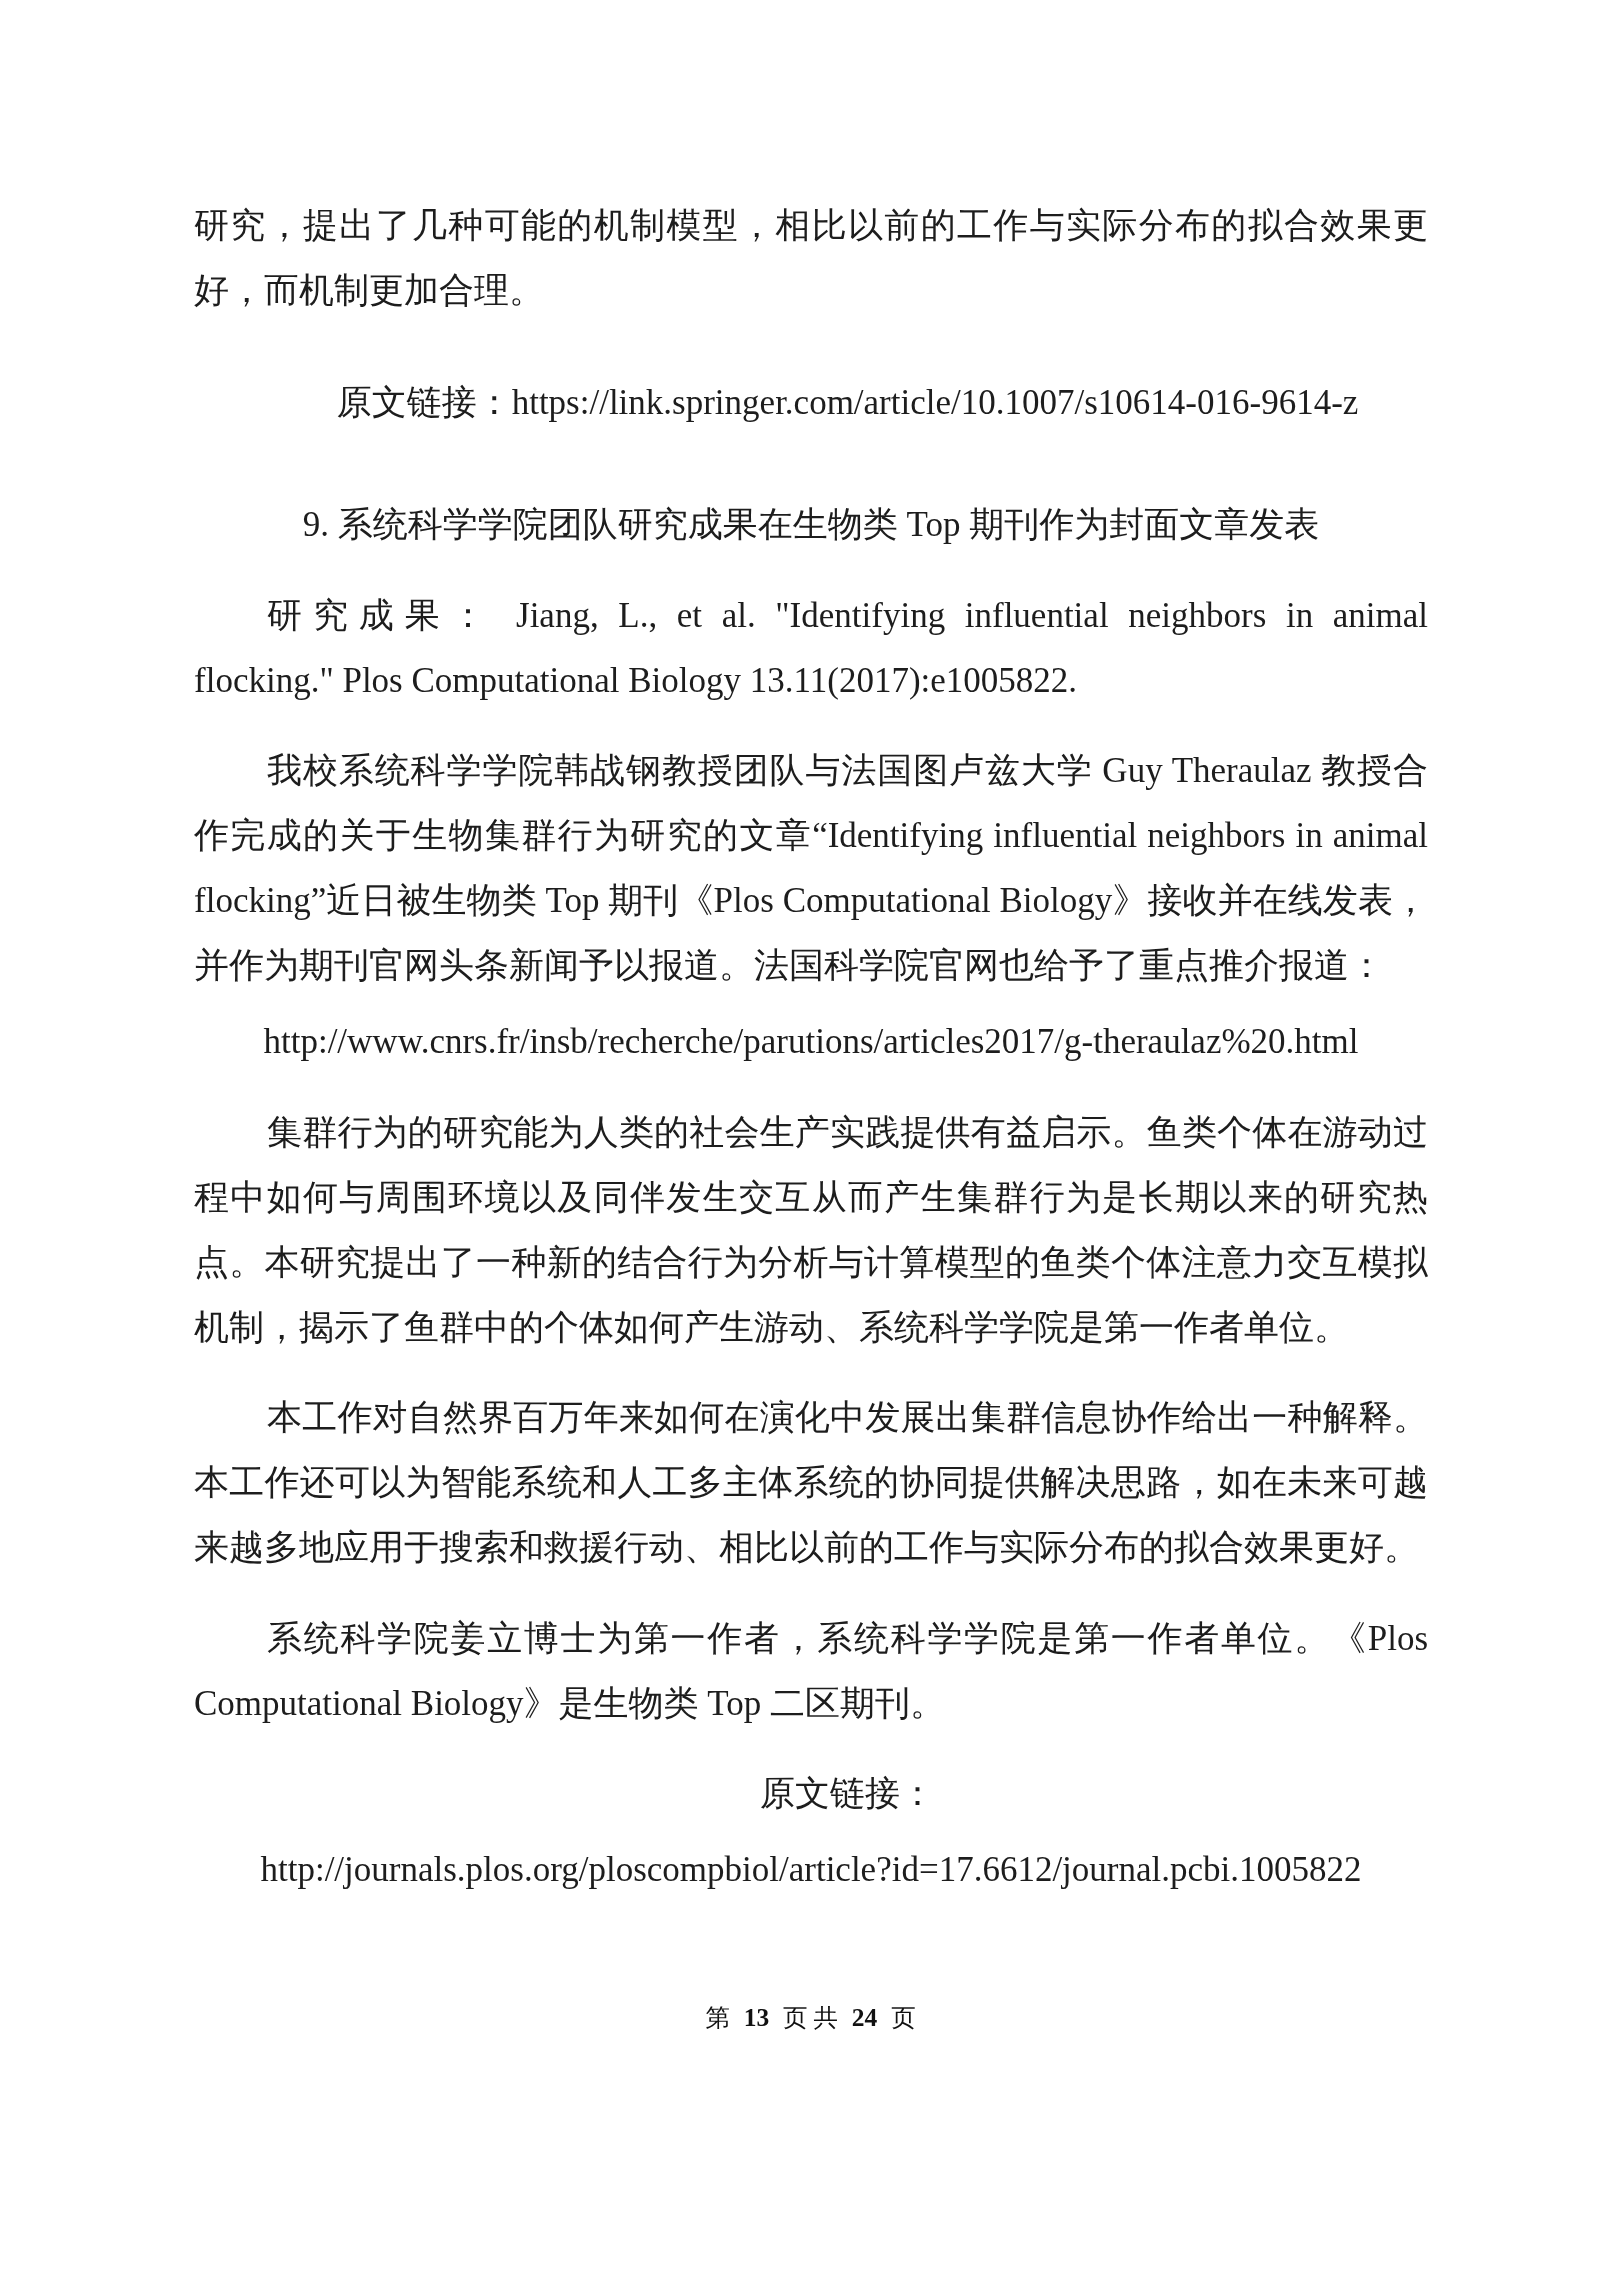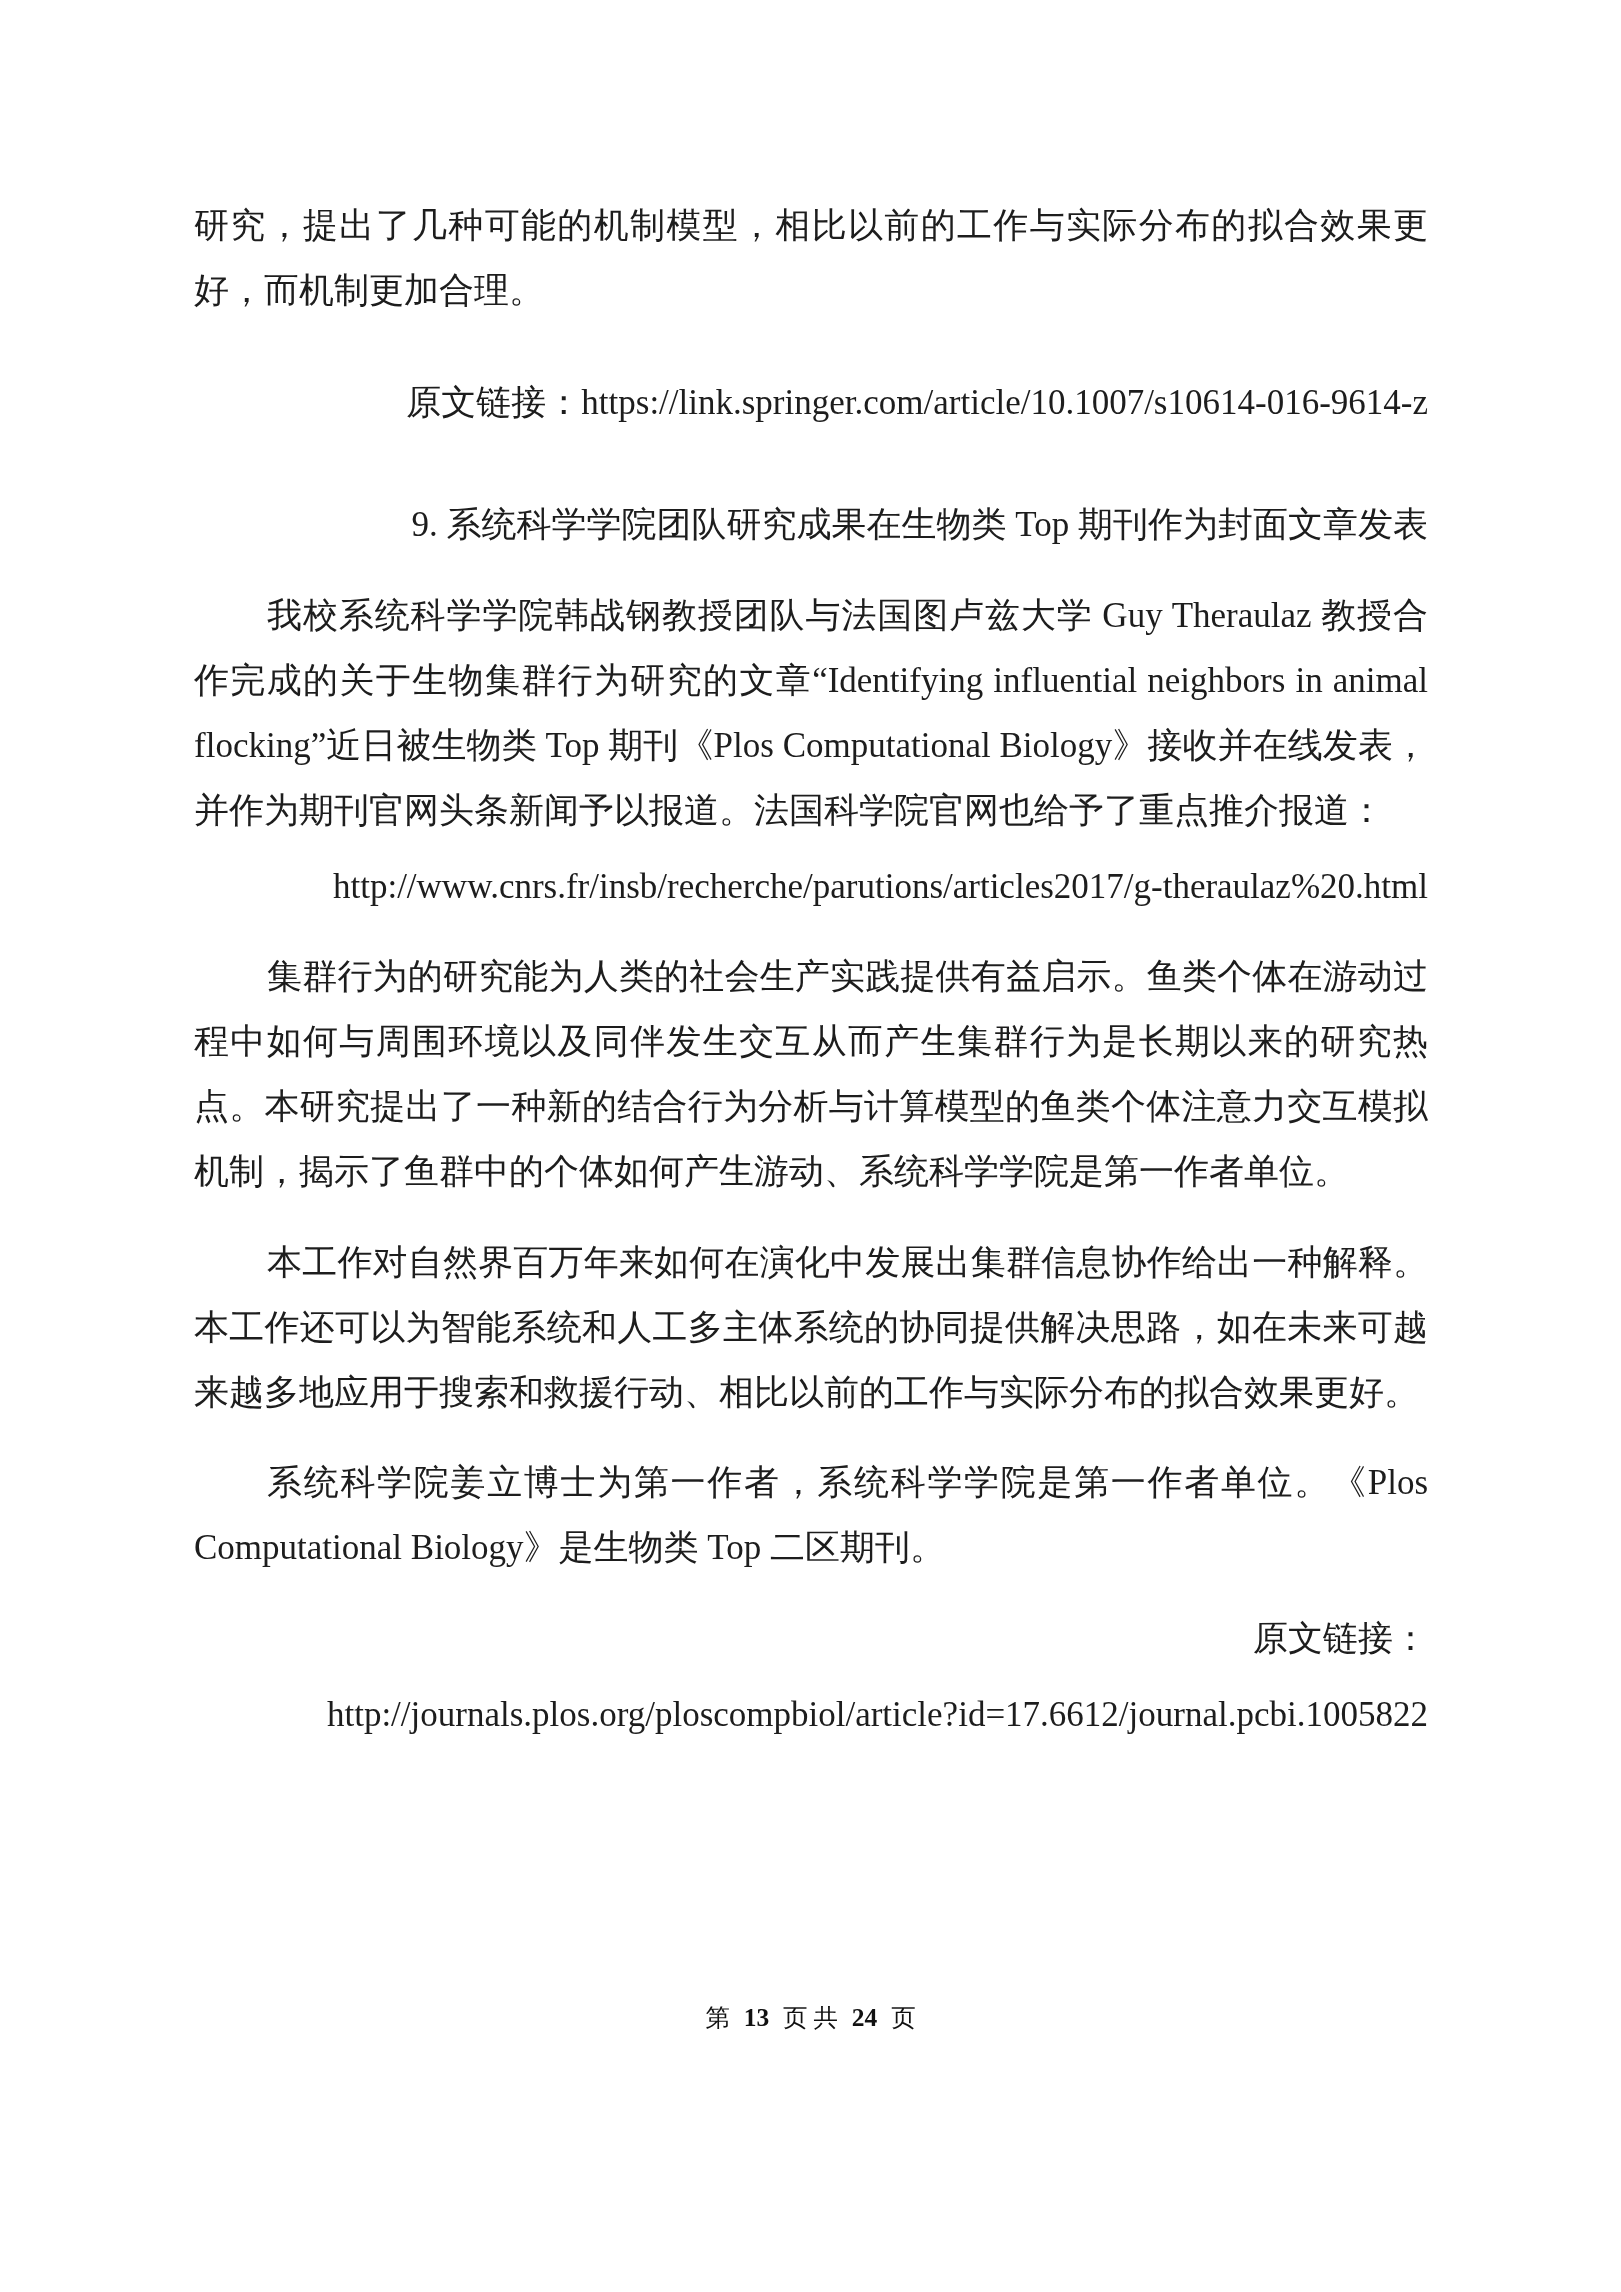--- a/index.html
+++ b/index.html
@@ -20,21 +20,21 @@
     top: 182px;
     width: 1256px;
   }
   .para {
     margin: 11px;
     font-size: 35px;
     line-height: 65px;
     text-align: justify;
   }
   .single-line {
-    text-align: right;
+    text-align: center;
   }
   .indent {
     text-indent: 73px;
   }
   .mb-sm { margin-bottom: 25.5px; }
   .mb-md { margin-bottom: 47px; }
   .mb-lg { margin-bottom: 57px; }
   .label-gap { margin-right: 19.6px; }
   .url {
     word-break: break-all;
@@ -62,20 +62,23 @@
 <div class="page-content">
 
   <p class="para mb-md">研究，提出了几种可能的机制模型，相比以前的工作与实际分布的拟合效果更好，而机制更加合理。</p>
 
   <p class="para single-line indent mb-lg">
     <span>原文链接：</span><span class="url">https://link.springer.com/article/10.1007/s10614-016-9614-z</span>
   </p>
 
   <p class="para single-line mb-sm">9. 系统科学学院团队研究成果在生物类 Top 期刊作为封面文章发表</p>
 
+  <p class="para indent mb-sm">
+    <span class="label-gap">研究成果：</span><span>Jiang, L., et al. "Identifying influential neighbors in animal flocking." Plos Computational Biology 13.11(2017):e1005822.</span>
+  </p>
 
   <p class="para indent">我校系统科学学院韩战钢教授团队与法国图卢兹大学 Guy Theraulaz 教授合作完成的关于生物集群行为研究的文章“Identifying influential neighbors in animal flocking”近日被生物类 Top 期刊《Plos Computational Biology》接收并在线发表，并作为期刊官网头条新闻予以报道。法国科学院官网也给予了重点推介报道：</p>
 
   <p class="para single-line mb-sm">
     <span class="url underlined">http://www.cnrs.fr/insb/recherche/parutions/articles2017/g-theraulaz%20.html</span>
   </p>
 
   <p class="para indent mb-sm">集群行为的研究能为人类的社会生产实践提供有益启示。鱼类个体在游动过程中如何与周围环境以及同伴发生交互从而产生集群行为是长期以来的研究热点。本研究提出了一种新的结合行为分析与计算模型的鱼类个体注意力交互模拟机制，揭示了鱼群中的个体如何产生游动、系统科学学院是第一作者单位。</p>
 
   <p class="para indent mb-sm">本工作对自然界百万年来如何在演化中发展出集群信息协作给出一种解释。本工作还可以为智能系统和人工多主体系统的协同提供解决思路，如在未来可越来越多地应用于搜索和救援行动、相比以前的工作与实际分布的拟合效果更好。</p>

